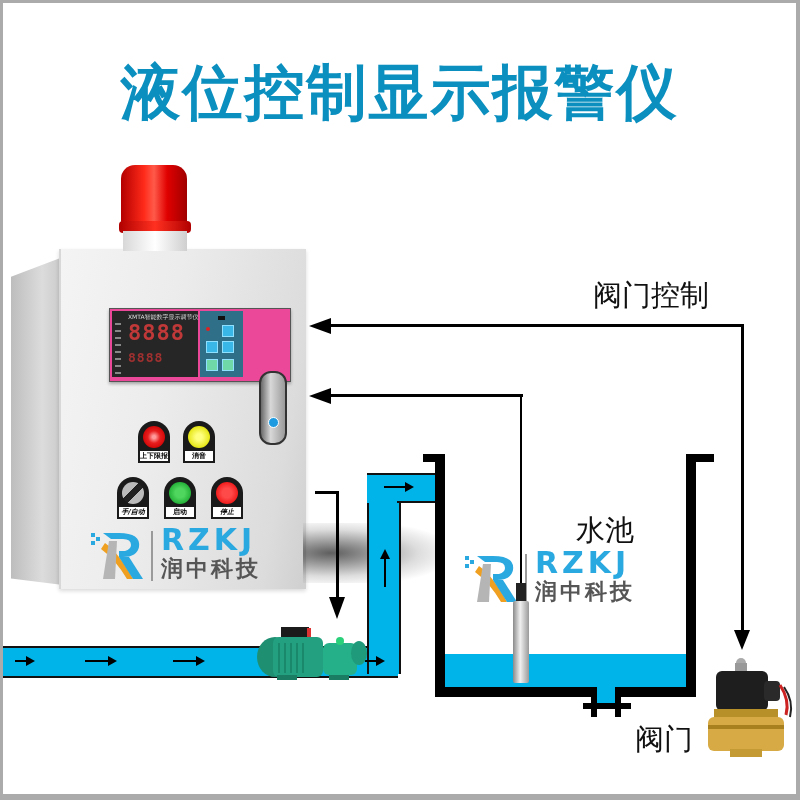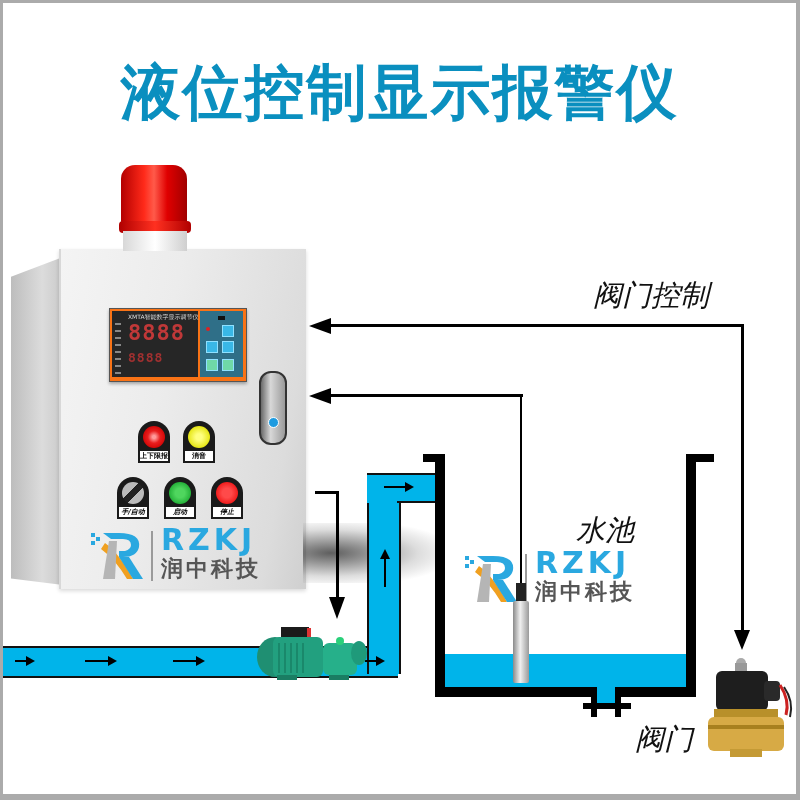--- a/index.html
+++ b/index.html
@@ -2,38 +2,38 @@
 <html><head>
 <meta charset="utf-8">
 <style>
   html,body{margin:0;padding:0;}
   body{width:800px;height:800px;background:#ababab;position:relative;overflow:hidden;
        font-family:"DejaVu Sans","Liberation Sans",sans-serif;}
   #canvas{position:absolute;left:3px;top:3px;width:793px;height:791px;background:#ffffff;overflow:hidden;}
   .abs{position:absolute;}
   .title{left:0;top:50px;width:793px;text-align:center;font-size:60px;font-weight:bold;
          color:#0a8fbf;letter-spacing:2px;font-family:"DejaVu Sans","Liberation Sans",sans-serif;}
-  .label{color:#111;font-size:29px;white-space:nowrap;line-height:1;font-style:italic;}
+  .label{color:#111;font-size:29px;white-space:nowrap;line-height:1;}
   .pipe{background:#00b4ea;}
   .blk{background:#000;}
   
   .cab-side{left:8px;top:254px;width:52px;height:328px;
     background:linear-gradient(90deg,#bdbdbd,#dcdcdc 60%,#c9c9c9);
     clip-path:polygon(0 6%,100% 0,100% 100%,0 98%);}
   .cab-front{left:56px;top:246px;width:245px;height:340px;
     background:linear-gradient(100deg,#f4f4f4,#ececec 40%,#dcdcdc 85%,#cfcfcf);
     border-left:2px solid #d8d8d8;box-shadow:0 2px 4px rgba(0,0,0,.15);}
   .beacon-top{left:118px;top:162px;width:66px;height:62px;border-radius:14px 14px 6px 6px;
     background:linear-gradient(90deg,#b30000,#ff2a1a 35%,#ff5a4a 50%,#e00000 70%,#a00000);}
   .beacon-ring{left:116px;top:218px;width:72px;height:12px;border-radius:4px;
     background:linear-gradient(90deg,#b00000,#ff3020 50%,#b00000);}
   .beacon-base{left:120px;top:228px;width:64px;height:20px;
     background:linear-gradient(90deg,#d8d8d8,#ffffff 50%,#cfcfcf);}
-  .ctrl{left:106px;top:305px;width:136px;height:72px;background:#f97316;border:1px solid #555;
-        box-shadow:0 2px 3px rgba(0,0,0,.3);}
+  .ctrl{left:106px;top:305px;width:136px;height:72px;background:#ec4899;border:1px solid #555;
+        box-shadow:0 2px 3px rgba(0,0,0,.3);padding-left:44px;}
   .ctrl-left{left:2px;top:2px;width:86px;height:66px;background:#262626;}
   .ctrl-right{left:90px;top:2px;width:43px;height:66px;background:#2f6f88;}
   .seg{font-family:"DejaVu Sans Mono","Liberation Mono",monospace;color:#ff5050;font-weight:bold;
        letter-spacing:1px;line-height:1;}
   .mini-btn{position:absolute;width:10px;height:10px;background:#39b7e6;border:1px solid #8fe0ff;}
   .mini-btn.g{background:#6fd9a7;}
   .lamp{position:absolute;width:32px;height:44px;}
   .lamp .cap{position:absolute;left:0;top:0;width:32px;height:30px;border-radius:16px 16px 0 0;background:#1a1a1a;}
   .lamp .dot{position:absolute;left:5px;top:5px;width:22px;height:22px;border-radius:50%;}
   .lamp .tag{position:absolute;left:0;top:28px;width:32px;height:14px;background:#fff;border:2px solid #1a1a1a;
@@ -97,21 +97,21 @@
   <div class="lamp" style="left:180px;top:418px;">
     <div class="cap"></div>
     <div class="dot" style="background:radial-gradient(circle,#ffff80 20%,#e6e614 70%);"></div>
     <div class="tag">消音</div>
   </div>
   <div class="lamp" style="left:114px;top:474px;font-style:italic;">
     <div class="cap"></div>
     <div class="dot" style="background:linear-gradient(135deg,#bbb 0 40%,#222 40% 60%,#bbb 60%);"></div>
     <div class="tag">手/自动</div>
   </div>
-  <div class="lamp" style="left:161px;top:474px;font-style:italic;">
+  <div class="lamp" style="left:161px;top:474px;">
     <div class="cap"></div>
     <div class="dot" style="background:radial-gradient(circle,#4fd65e 30%,#1aa830 80%);"></div>
     <div class="tag">启动</div>
   </div>
   <div class="lamp" style="left:208px;top:474px;font-style:italic;">
     <div class="cap"></div>
     <div class="dot" style="background:radial-gradient(circle,#ff4a4a 30%,#ee1111 80%);"></div>
     <div class="tag">停止</div>
   </div>
 

